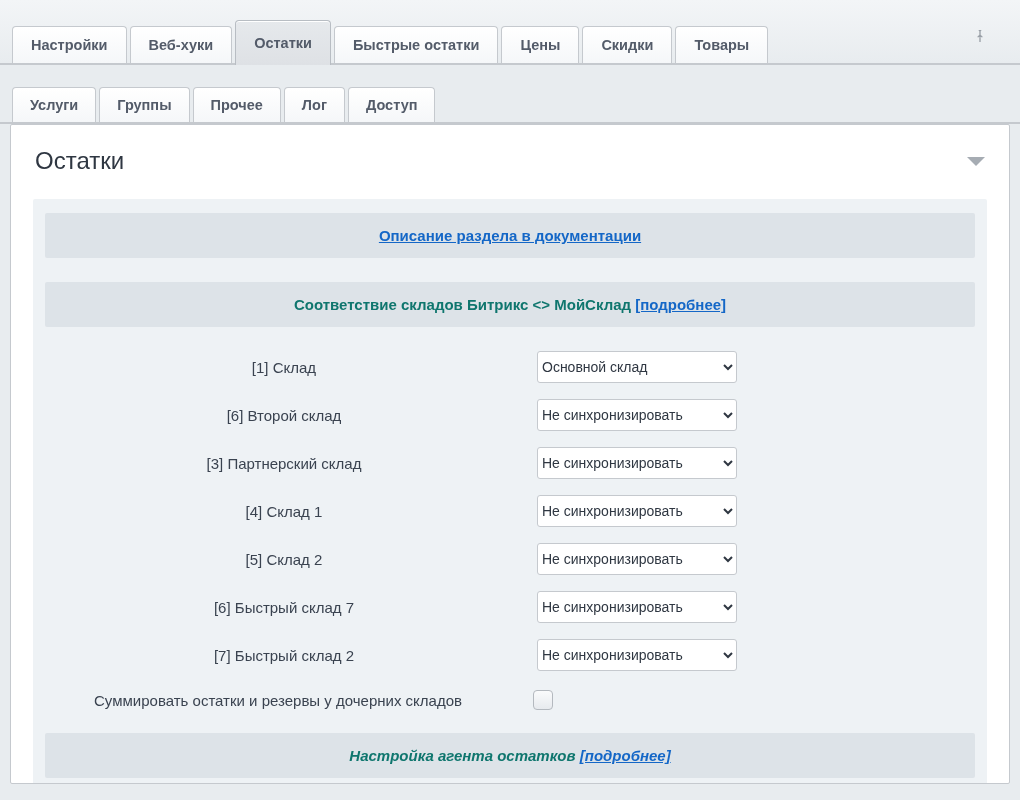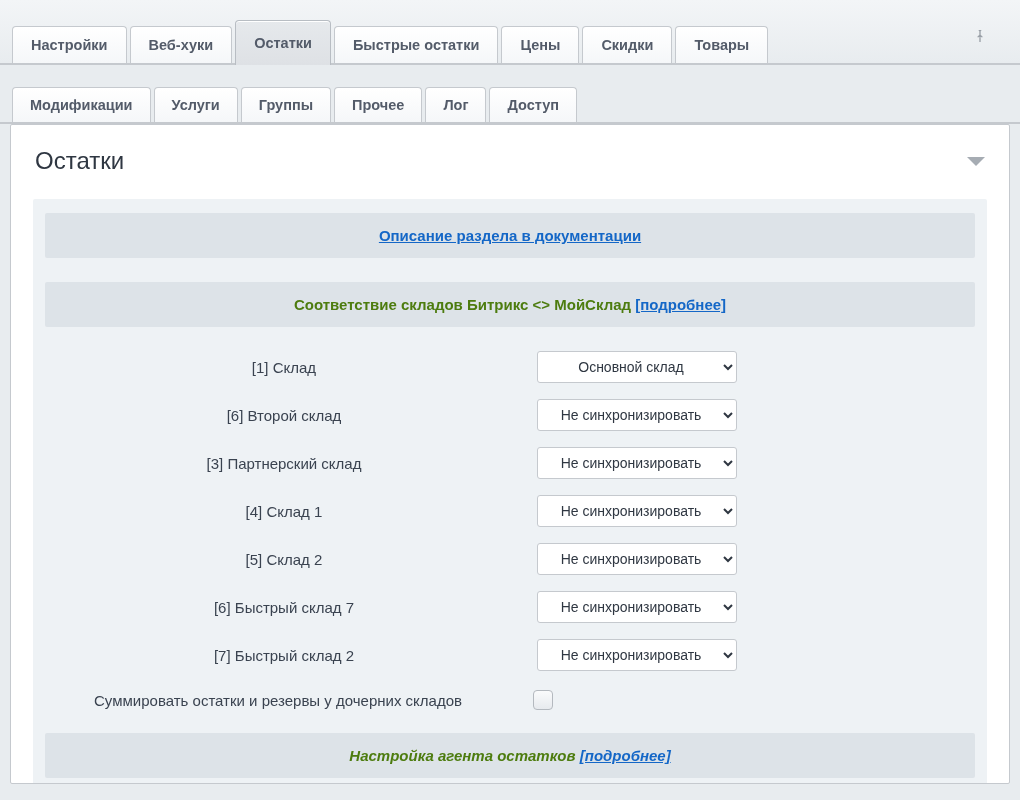--- a/index.html
+++ b/index.html
@@ -117,21 +117,21 @@
     font-weight: 700;
     font-size: 15px;
   }
   .band a, .link {
     color: #1467c7;
     text-decoration: underline;
     cursor: pointer;
     font-weight: 700;
   }
   .band .plain {
-    color: #4d7c0f;
+    color: #0f766e;
     text-decoration: none;
     font-weight: 700;
   }
   .band-sub {
     margin-top: 20px;
     font-style: italic;
   }
 
   .form-area {
     padding: 0 6px;
@@ -158,21 +158,20 @@
   select.sync-select {
     width: 200px;
     height: 32px;
     border: 1px solid #c5c9ce;
     border-radius: 3px;
     background: #fff;
     font-size: 14px;
     color: #2f3742;
     padding: 4px 0;
     cursor: pointer;
-    text-align: center;
   }
   .checkbox {
     -webkit-appearance: none;
     appearance: none;
     width: 20px;
     height: 20px;
     border: 1px solid #b4b9bf;
     border-radius: 4px;
     background: linear-gradient(#fafbfc, #e7eaee);
     cursor: pointer;
@@ -193,21 +192,20 @@
     <div class="tab">Товары</div>
     <span class="pin-icon" title="pin">
     <svg width="16" height="16" viewBox="0 0 24 24" fill="#9aa0a8">
         <path d="M14 4l-1 1v5l3 3v1H8v-1l3-3V5l-1-1V3h4z"></path>
         <rect x="11" y="14" width="2" height="7"></rect>
       </svg>
   </span>
 </div>
 
 <div class="tab-row sub-tabs">
-    <div class="tab">Модификации</div>
     <div class="tab">Услуги</div>
     <div class="tab">Группы</div>
     <div class="tab">Прочее</div>
     <div class="tab">Лог</div>
     <div class="tab">Доступ</div>
   </div>
 
 <div class="panel">
   <div class="panel-title">Остатки</div>
   <div class="collapse-chevron"></div>

